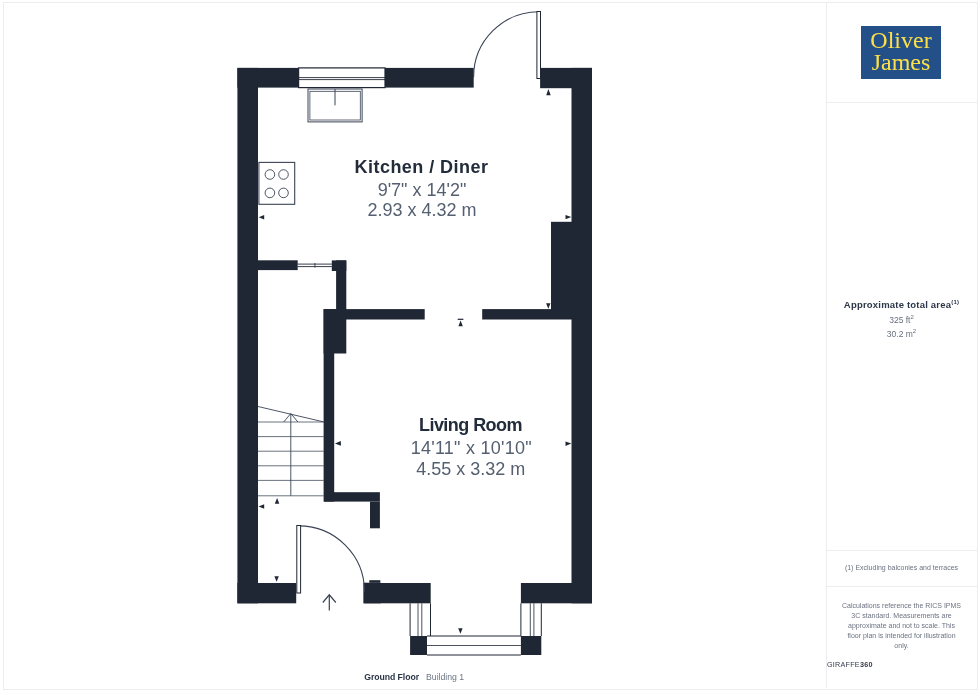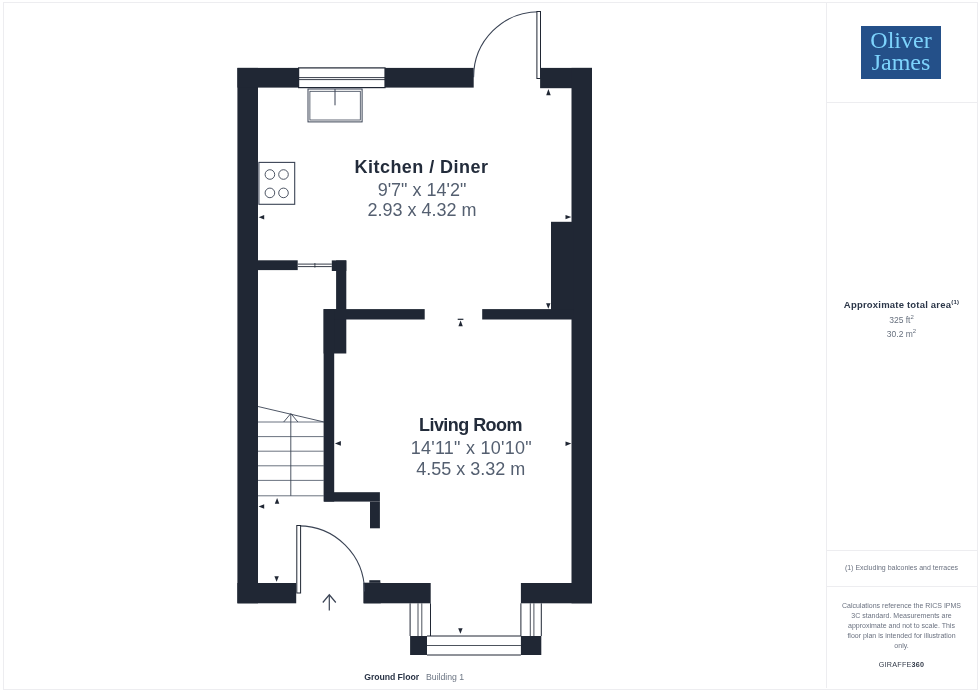--- a/index.html
+++ b/index.html
@@ -175,25 +175,25 @@
     <text x="471.3" y="454.0" text-anchor="middle" font-size="18" fill="#545f70" letter-spacing="0.25">14'11" x 10'10"</text>
     <text x="470.8" y="475.4" text-anchor="middle" font-size="18" fill="#545f70">4.55 x 3.32 m</text>
   </g>
 
   <g font-family="Liberation Sans, sans-serif">
     <text x="364.2" y="680.3" font-size="8.7" font-weight="bold" fill="#2b3547" letter-spacing="-0.05">Ground Floor</text>
     <text x="426.0" y="680.3" font-size="8.7" fill="#6d7684">Building 1</text>
   </g>
 </svg>
 
-<div class="abs" style="left:861px;top:25.6px;width:80px;height:53px;background:#245089;color:#7dd3fc;font-family:'Liberation Serif',serif;font-size:24px;line-height:21.5px;text-align:center;padding-top:4.8px;box-sizing:border-box;">Oliver<br>James</div>
+<div class="abs" style="left:861px;top:25.6px;width:80px;height:53px;background:#245089;color:#fde047;font-family:'Liberation Serif',serif;font-size:24px;line-height:21.5px;text-align:center;padding-top:4.8px;box-sizing:border-box;">Oliver<br>James</div>
 
 <div class="abs" style="left:827px;top:296.5px;width:149px;text-align:center;font-size:9.5px;font-weight:bold;color:#2b3648;letter-spacing:0.2px;line-height:10px;">Approximate total area<sup style="font-size:6px;">(1)</sup></div>
 
 <div class="abs" style="left:827px;top:312px;width:149px;text-align:center;font-size:8.5px;color:#67707e;line-height:10px;">325 ft<sup style="font-size:6px;">2</sup></div>
 
 <div class="abs" style="left:827px;top:326px;width:149px;text-align:center;font-size:8.5px;color:#67707e;line-height:10px;">30.2 m<sup style="font-size:6px;">2</sup></div>
 
 <div class="abs" style="left:827px;top:564px;width:149px;text-align:center;font-size:7px;color:#6b7280;">(1) Excluding balconies and terraces</div>
 
 <div class="abs" style="left:830px;top:601px;width:143px;text-align:center;font-size:7px;line-height:9.95px;color:#6b7280;">Calculations reference the RICS IPMS<br>3C standard. Measurements are<br>approximate and not to scale. This<br>floor plan is intended for illustration<br>only.</div>
 
-<div class="abs" style="left:827px;top:659.5px;width:149px;text-align:center;font-size:7.2px;color:#333b49;letter-spacing:0.25px;">GIRAFFE<b>360</b></div>
+<div class="abs" style="left:827px;top:659.5px;width:149px;font-size:7.2px;color:#333b49;letter-spacing:0.25px;">GIRAFFE<b>360</b></div>
 
 </body></html>

